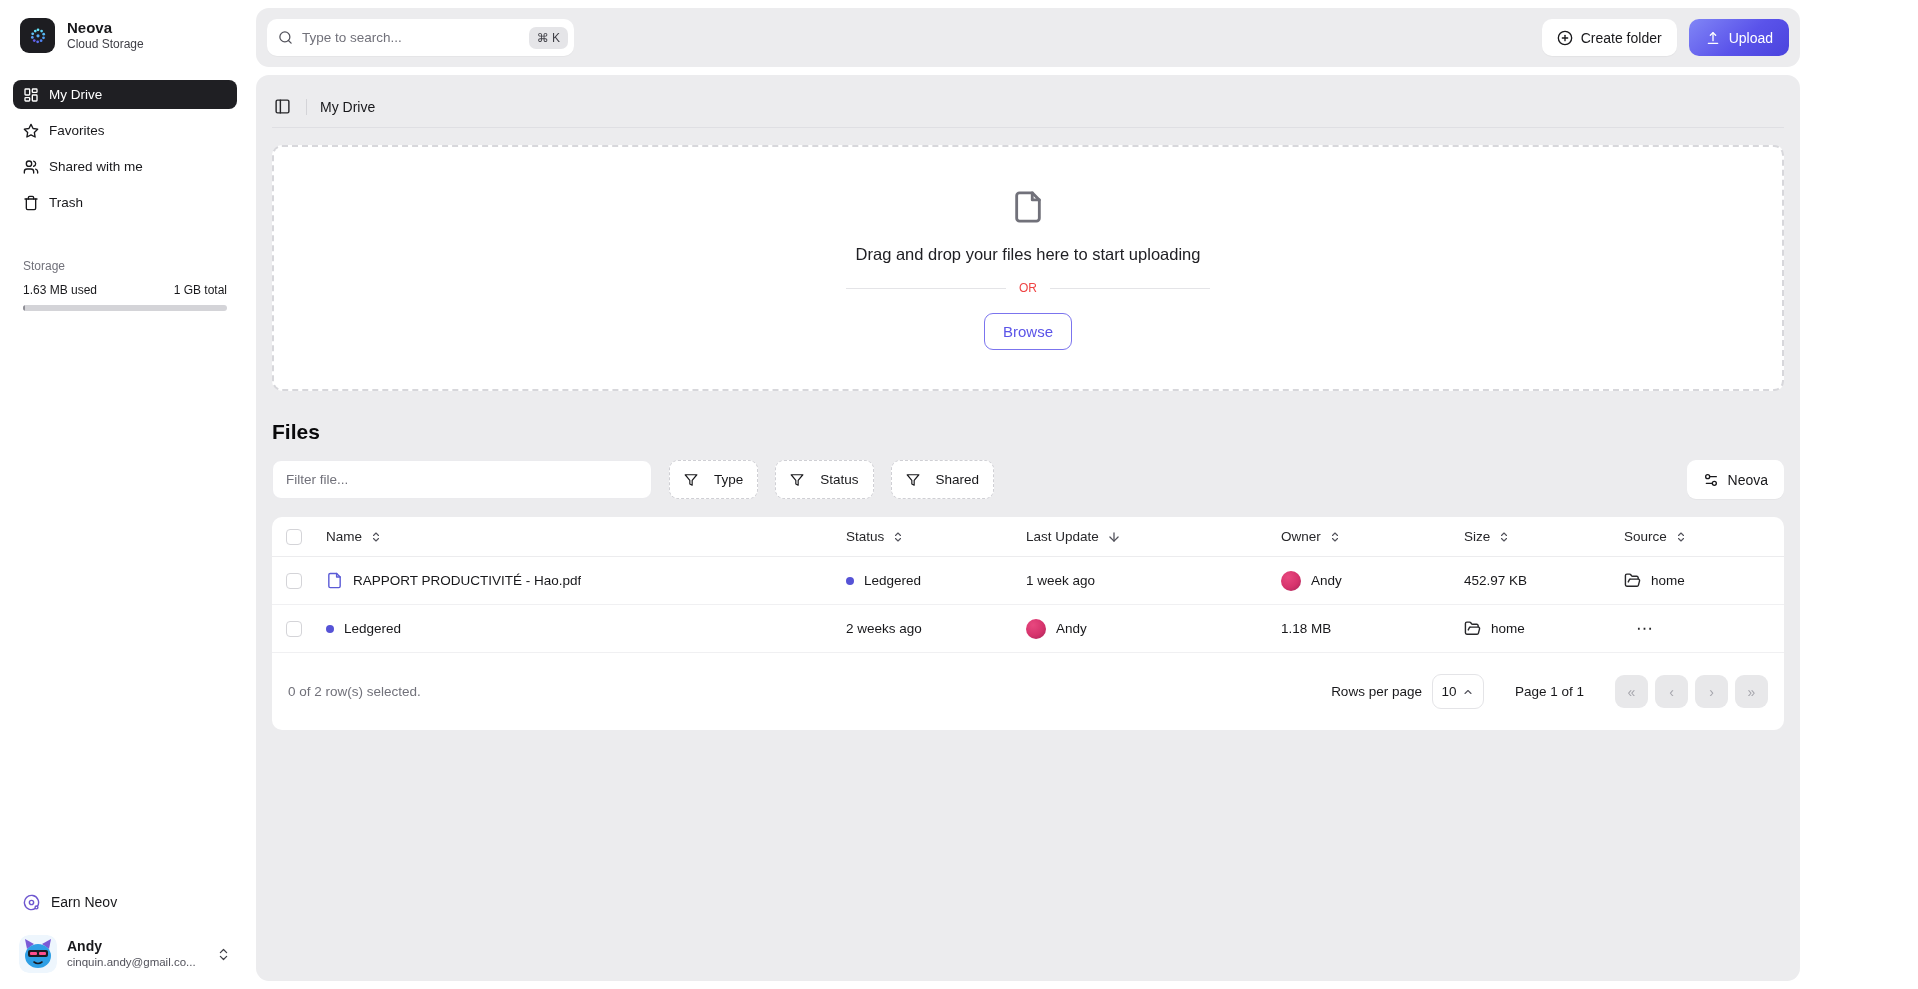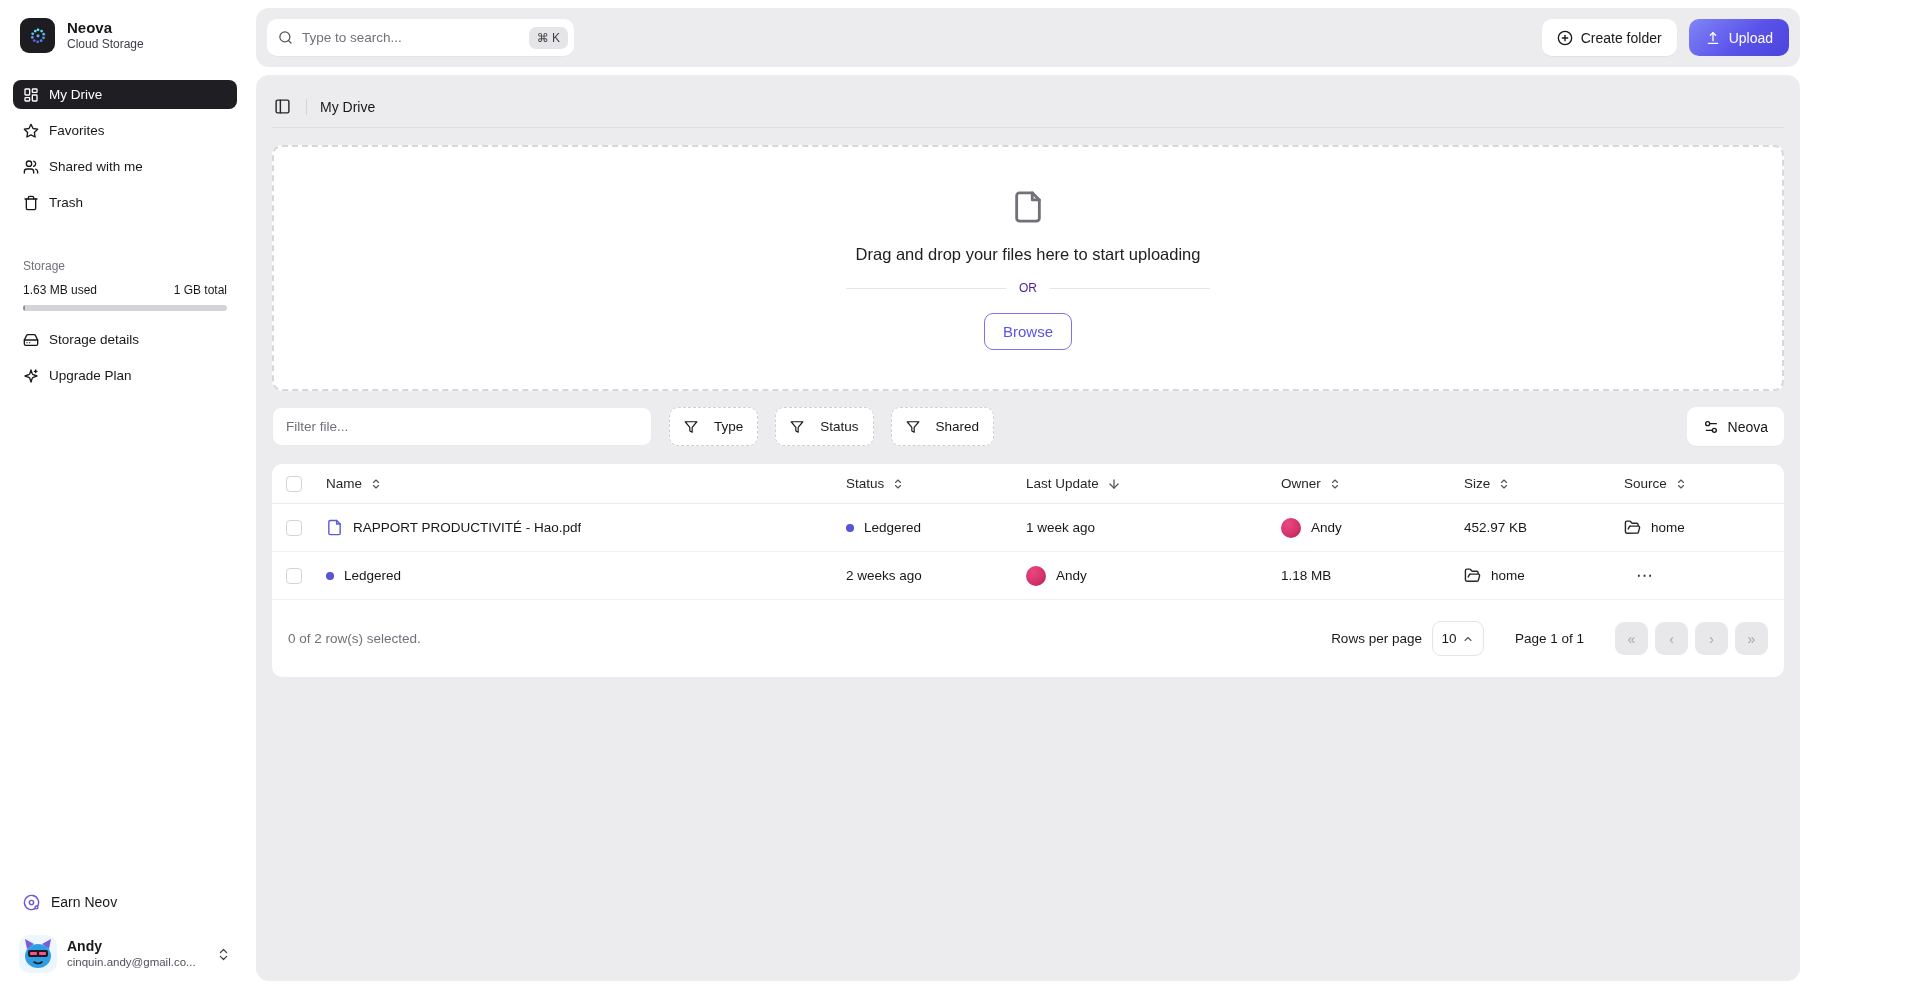--- a/index.html
+++ b/index.html
@@ -50,21 +50,21 @@
   .icon-btn { background:none; border:none; cursor:pointer; color:#27272a; display:flex; align-items:center; padding:2px; }
   .icon-btn svg { width:17px; height:17px; }
   .crumb-divider { width:1px; height:16px; background:#d4d4d8; }
   .crumb-text { font-size:14px; color:#18181b; }
 
   .dropzone { margin-top:17px; height:246px; flex:0 0 246px; background:#fff; border:2px dashed #d7d7db; border-radius:10px; display:flex; flex-direction:column; align-items:center; justify-content:center; }
   .dz-icon { color:#71717a; }
   .dz-title { margin-top:17px; font-size:16.5px; color:#202024;text-align:center; }
   .dz-or { margin-top:17px; display:flex; align-items:center; gap:13px; }
   .dz-line { width:160px; height:1px; background:#e4e4e7; }
-  .dz-or-text { font-size:12px; color:#4c1d95;text-align:right; }
+  .dz-or-text { font-size:12px; color:#ef4444;text-align:right; }
   .btn-browse { margin-top:18px; width:88px; height:37px; background:#fff; border:1px solid #7b74ee; border-radius:9px; color:#5b54e8; font-size:15px; font-family:inherit; cursor:pointer; }
 
   .files-title { margin-top:29px; font-size:21px; font-weight:700; color:#09090b; }
   .filter-row { margin-top:16px; display:flex; align-items:center; }
   .filter-input { width:380px; height:39px; background:#fff; border:1px solid #ebebee; border-radius:9px; padding:0 13px; font-size:13.5px; font-family:inherit; outline:none; color:#18181b; }
   .filter-input::placeholder { color:#71717a; }
   .chip { display:flex; align-items:center; gap:16px; height:39px; padding:0 14px; background:#fff; border:1px dashed #cfcfd4; border-radius:9px; font-size:13.5px; font-weight:500; color:#18181b; cursor:pointer; font-family:inherit; }
   .chip svg { width:14px; height:14px; }
   .chip + .chip { margin-left:17px; }
   .chip:first-of-type { margin-left:17px; }
@@ -163,39 +163,20 @@
 
     <div class="section-label">Storage</div>
     <div class="storage-line">
       <span>1.63 MB used</span>
       <span>1 GB total</span>
     </div>
     <div class="progress">
         <div class="progress-fill"></div>
       </div>
 
-    <div class="side-links">
-      <div class="nav-item">
-        <svg viewBox="0 0 24 24" fill="none" stroke="currentColor" stroke-width="2" stroke-linecap="round" stroke-linejoin="round">
-            <line x1="22" x2="2" y1="12" y2="12"></line>
-            <path d="M5.45 5.11 2 12v6a2 2 0 0 0 2 2h16a2 2 0 0 0 2-2v-6l-3.45-6.89A2 2 0 0 0 16.76 4H7.24a2 2 0 0 0-1.79 1.11z"></path>
-            <line x1="6" x2="6.01" y1="16" y2="16"></line>
-            <line x1="10" x2="10.01" y1="16" y2="16"></line>
-          </svg>
-        <span>Storage details</span>
-      </div>
-      <div class="nav-item">
-        <svg viewBox="0 0 24 24" fill="none" stroke="currentColor" stroke-width="2" stroke-linecap="round" stroke-linejoin="round">
-            <path d="m12 3-1.9 5.8a2 2 0 0 1-1.3 1.3L3 12l5.8 1.9a2 2 0 0 1 1.3 1.3L12 21l1.9-5.8a2 2 0 0 1 1.3-1.3L21 12l-5.8-1.9a2 2 0 0 1-1.3-1.3Z"></path>
-            <path d="M19 3v4"></path>
-            <path d="M21 5h-4"></path>
-          </svg>
-        <span>Upgrade Plan</span>
-      </div>
-    </div>
 
     <div class="spacer"></div>
 
     <div class="earn-row">
       <svg viewBox="0 0 24 24" fill="none" stroke="currentColor" stroke-width="2" stroke-linecap="round" stroke-linejoin="round">
           <circle cx="12" cy="12" r="3"></circle>
           <path d="M20.34 17.52a10 10 0 1 0-2.82 2.82"></path>
           <circle cx="19" cy="19" r="2"></circle>
         </svg>
       <span>Earn Neov</span>
@@ -275,20 +256,21 @@
           </svg>
         <div class="dz-title">Drag and drop your files here to start uploading</div>
         <div class="dz-or">
           <div class="dz-line"></div>
           <span class="dz-or-text">OR</span>
           <div class="dz-line"></div>
         </div>
         <button class="btn-browse">Browse</button>
       </div>
 
+      <h2 class="files-title">Files</h2>
 
       <div class="filter-row">
         <input class="filter-input" placeholder="Filter file..." style="">
         <button class="chip">
           <svg viewBox="0 0 24 24" fill="none" stroke="currentColor" stroke-width="2" stroke-linecap="round" stroke-linejoin="round">
               <polygon points="22 3 2 3 10 12.46 10 19 14 21 14 12.46 22 3"></polygon>
             </svg>
           <span>Type</span>
         </button>
         <button class="chip">

